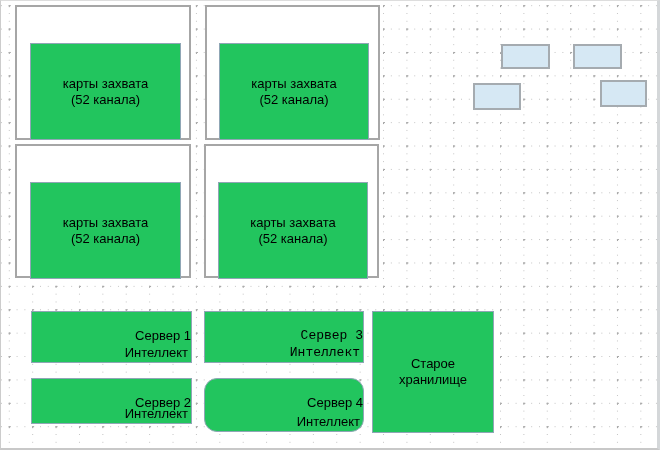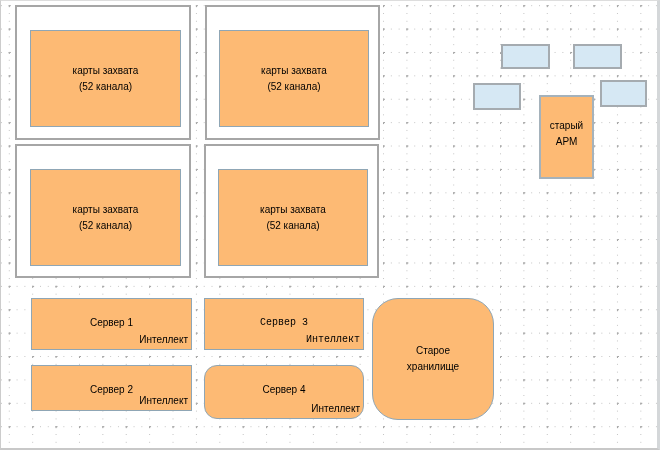--- a/index.html
+++ b/index.html
@@ -21,45 +21,45 @@
       radial-gradient(0.9px 2.6px at 0px 0px, #9b9b9b 80%, rgba(0,0,0,0) 100%);
     background-size: 7.8px 23.4px, 23.4px 7.8px, 23.4px 23.4px, 23.4px 23.4px;
     background-position: 7.8px 4.2px;
   }
 
   .group {
     position:absolute; background:#ffffff;
     border:2px solid #a6a6a6;
   }
   .node {
-    position:absolute; background:#fdba74; border:1px solid #8fa6b5;
-    font-size:10px; line-height:16px;
+    position:absolute; background:#22c55e; border:1px solid #8fa6b5;
+    font-size:13px; line-height:16px;margin-top:13px;
   }
   .center { display:flex; align-items:center; justify-content:center;
             text-align:center; }
 
   
   .g1 { left:14px;  top:4px;   width:176px; height:135px; }
   .g2 { left:204px; top:4px;   width:175px; height:135px; }
   .g3 { left:14px;  top:143px; width:176px; height:134px; }
   .g4 { left:203px; top:143px; width:175px; height:134px; }
 
   .capture { left:13px; top:23px; width:151px; height:97px; }
   .g2 .capture, .g4 .capture { left:12px; width:150px; }
 
   
   .server { }
   .s1 { left:30px;  top:297px; width:161px; height:52px; }
   .s2 { left:30px;  top:364px; width:161px; height:46px; }
   .s3 { left:203px; top:297px; width:160px; height:52px;font-family:Liberation Mono, monospace; }
   .s4 { left:203px; top:364px; width:160px; height:54px;border-radius:13px; }
-  .server .srv-name  { position:absolute; left:0; right:0; top:16px; text-align:center; }
+  .server .srv-name  { position:absolute; left:0; right:0; top:16px; text-align:right; }
   .server .srv-plat  { position:absolute; right:3px; bottom:1px; text-align:right; }
 
-  .storage { left:371px; top:297px; width:122px; height:122px;border-radius:26px; }
+  .storage { left:371px; top:297px; width:122px; height:122px; }
 
   .monitor { position:absolute; background:#d6e8f4; border:2px solid #a5abb0; }
   .m1 { left:500px; top:43px; width:49px; height:25px; }
   .m2 { left:572px; top:43px; width:49px; height:25px; }
   .m3 { left:472px; top:82px; width:48px; height:27px; }
   .m4 { left:599px; top:79px; width:47px; height:27px; }
 
   .apm { left:538px; top:94px; width:55px; height:84px; border-width:2px;
          border-color:#a5b2bb; padding-bottom:6px; }
 </style>
@@ -126,20 +126,14 @@
       <div>Старое</div>
       <div>хранилище</div>
     </div>
   </div>
 
   <div class="monitor m1"></div>
   <div class="monitor m2"></div>
   <div class="monitor m3"></div>
   <div class="monitor m4"></div>
 
-  <div class="node apm center">
-    <div>
-      <div>старый</div>
-      <div>АРМ</div>
-    </div>
-  </div>
 
 </div>
 
 </body></html>

